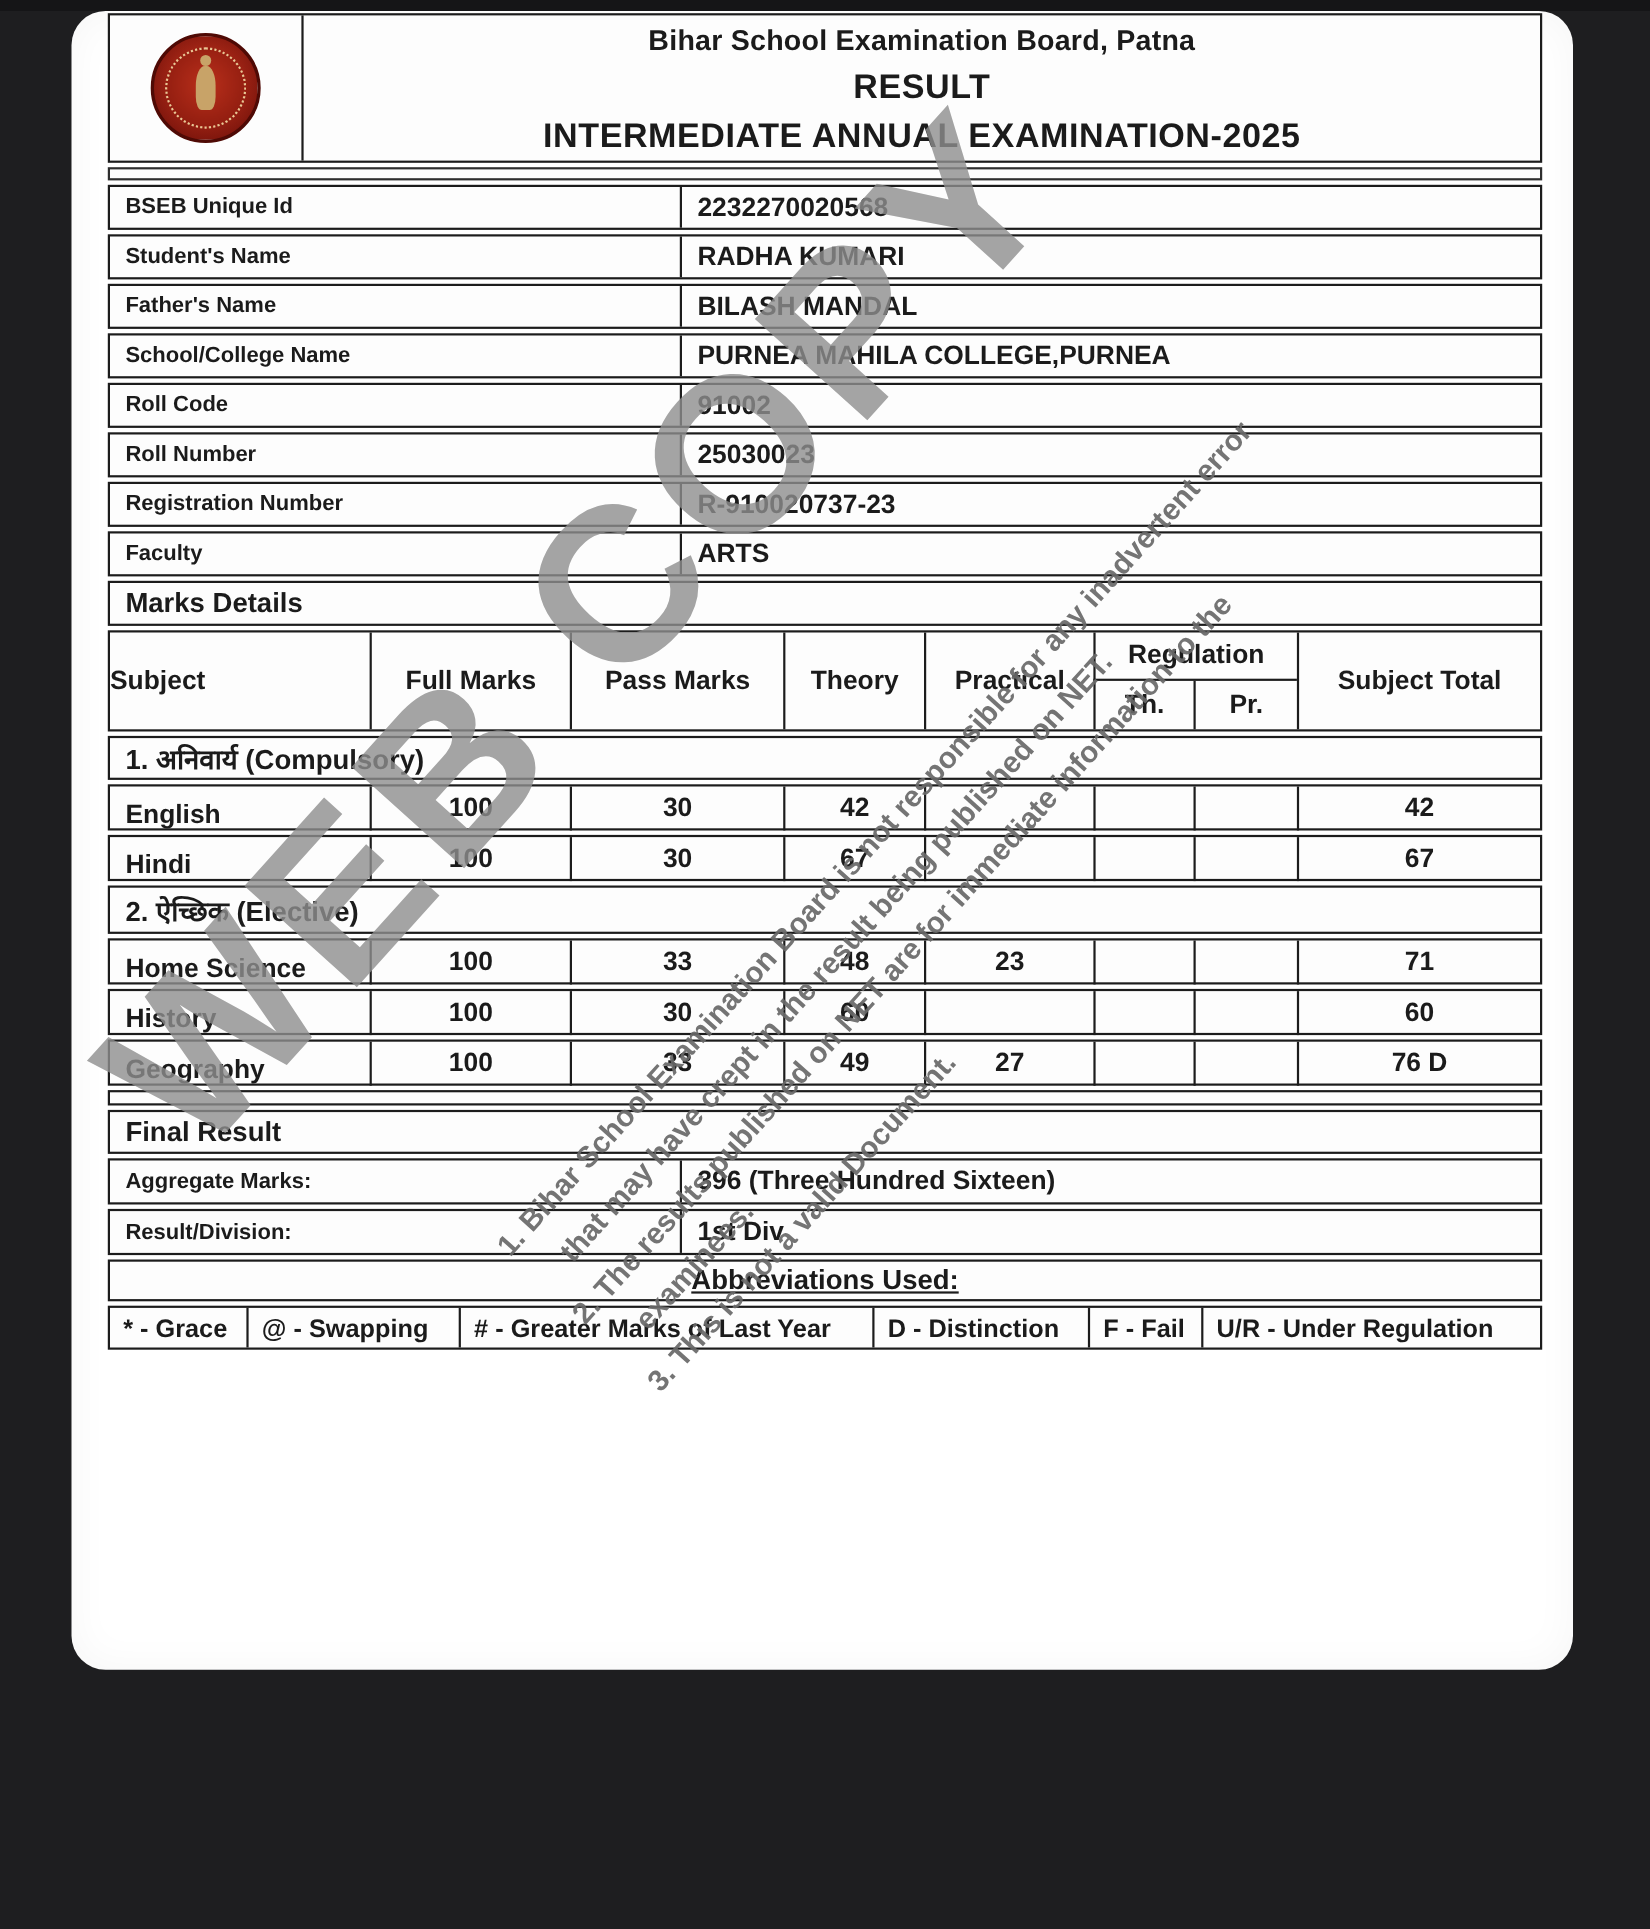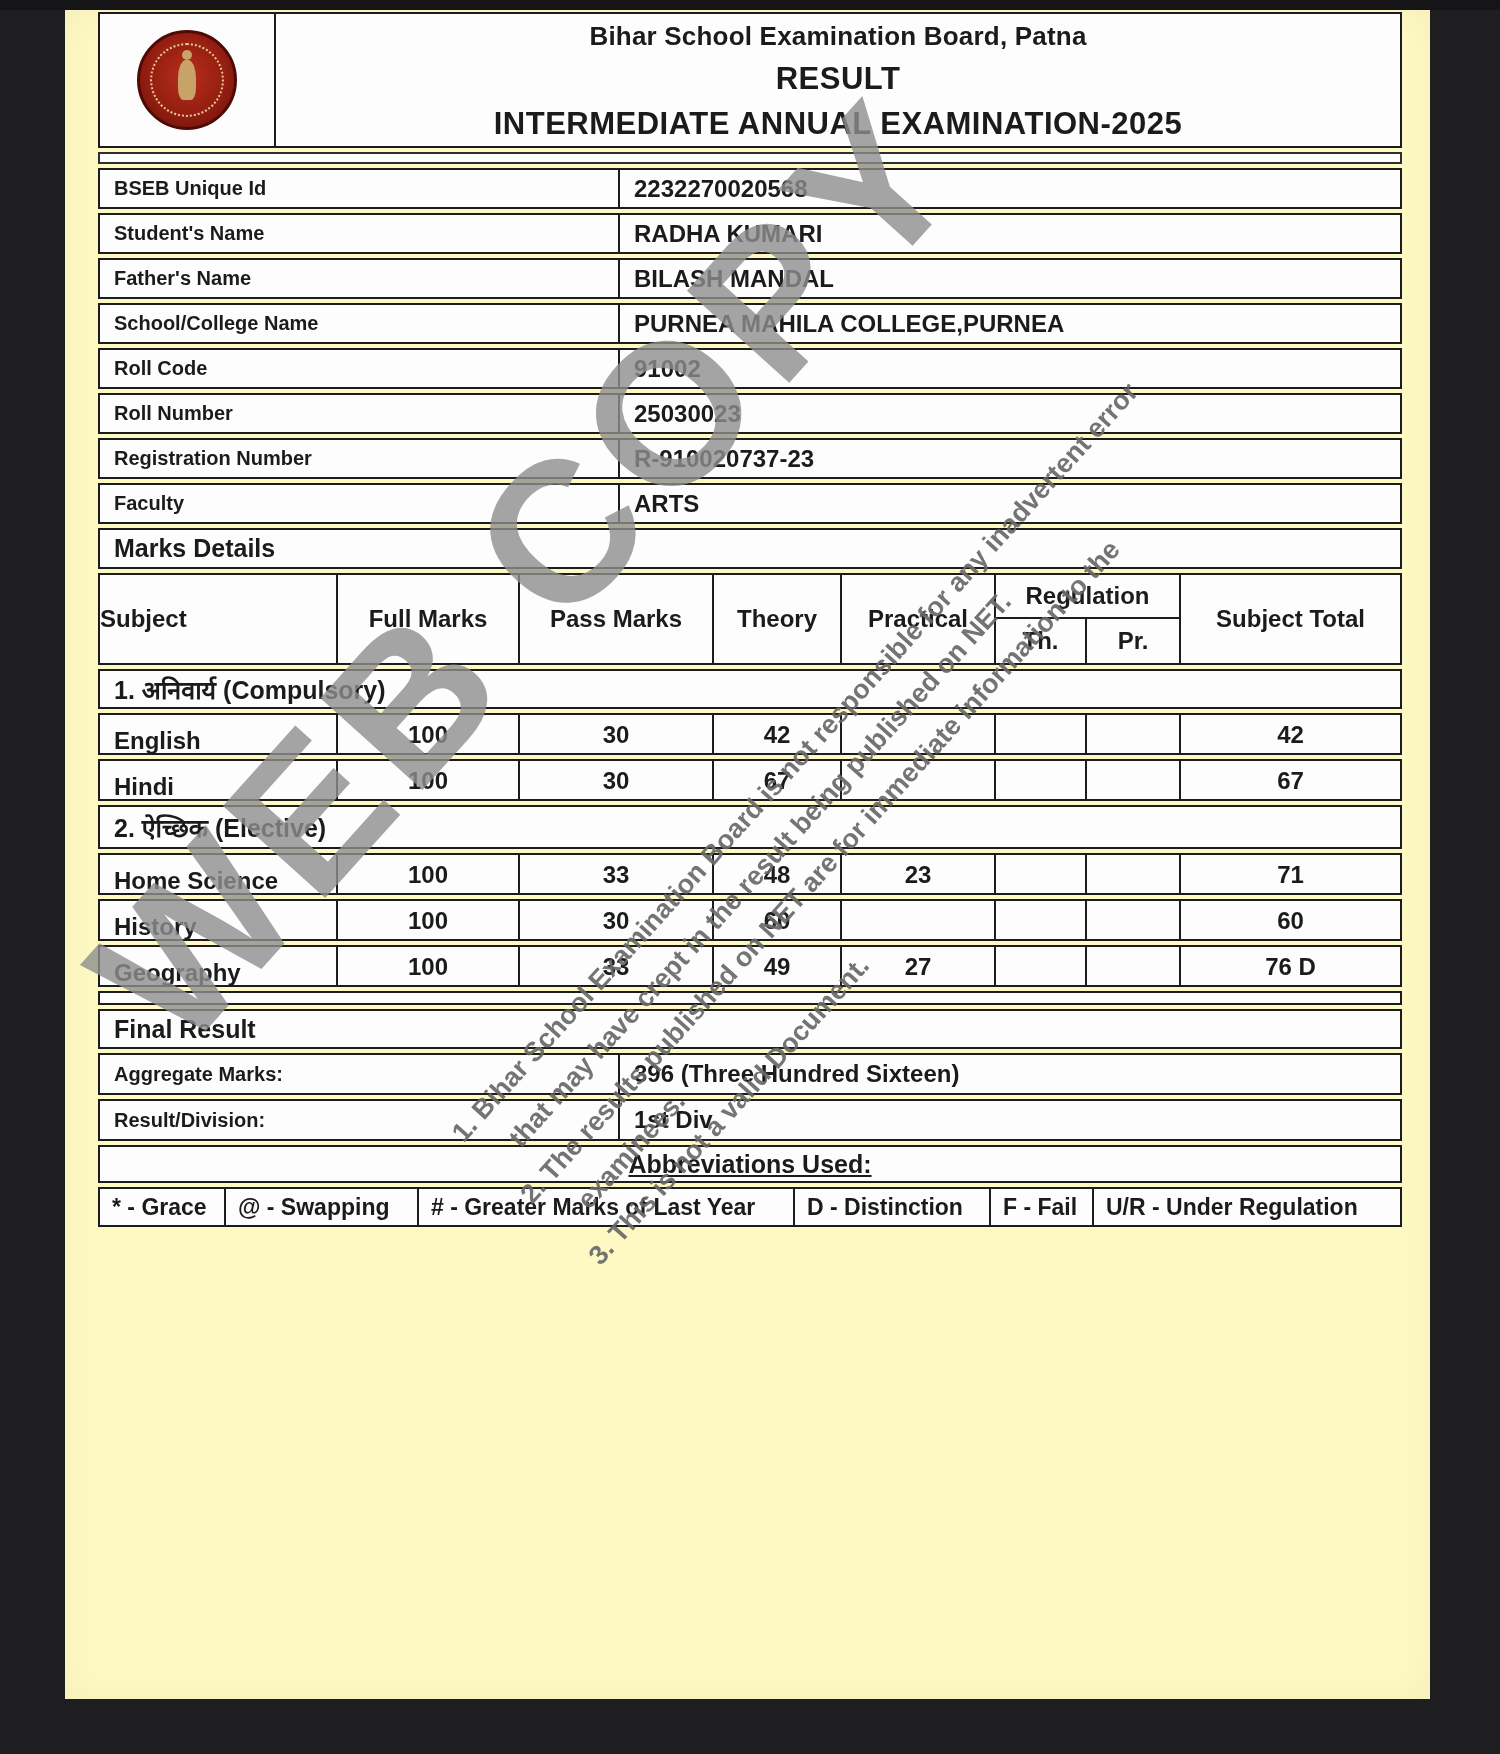--- a/index.html
+++ b/index.html
@@ -8,23 +8,24 @@
     position: relative;
     background: #1e1e20;
     font-family: "Liberation Sans", "DejaVu Sans", sans-serif;
     font-weight: bold;
     color: #1b1b1b;
     overflow: hidden;
   }
   .page {
     position: absolute;
     left: 65px; top: 10px;
-    width: 1365px; height: 1689px;
-    background: #fef9c3;
+    width: 1365px; height: 1508px;
+    background: #ffffff;
     box-shadow: inset 0 0 40px rgba(0,0,0,0.04);
+    border-radius: 31px;
   }
   .doc {
     position: absolute;
     left: 33px; top: 2px;
     width: 1304px;
   }
   .row {
     border: 2px solid #1c1c1c;
     margin-bottom: 4px;
     background: #fdfdfd;

